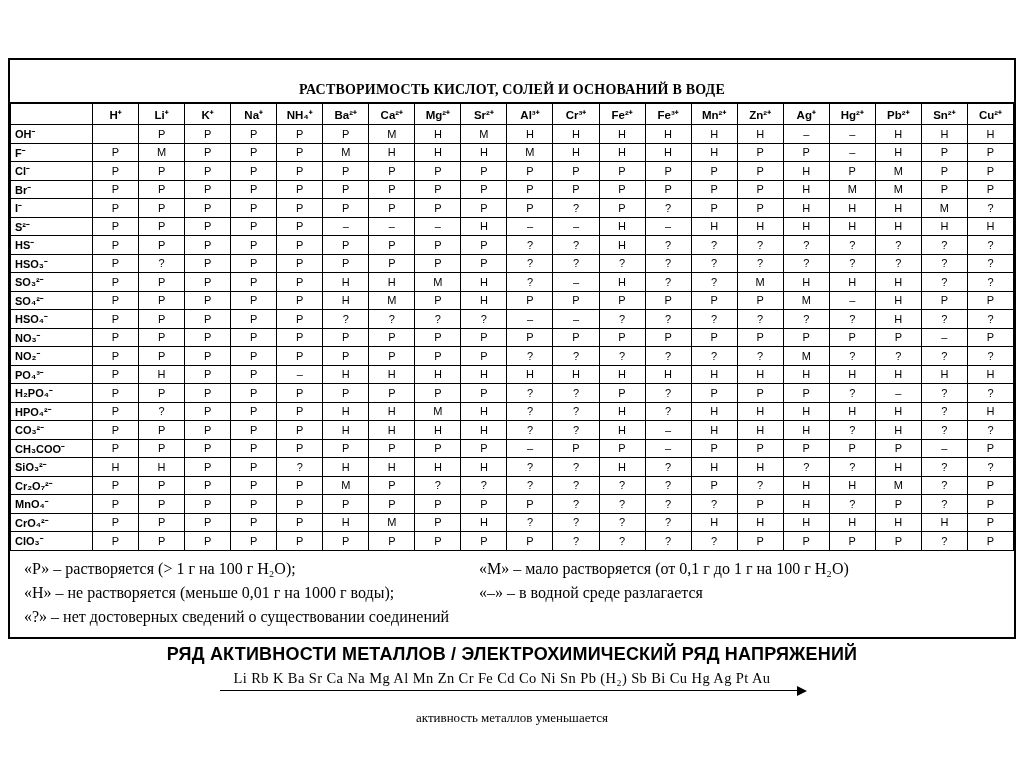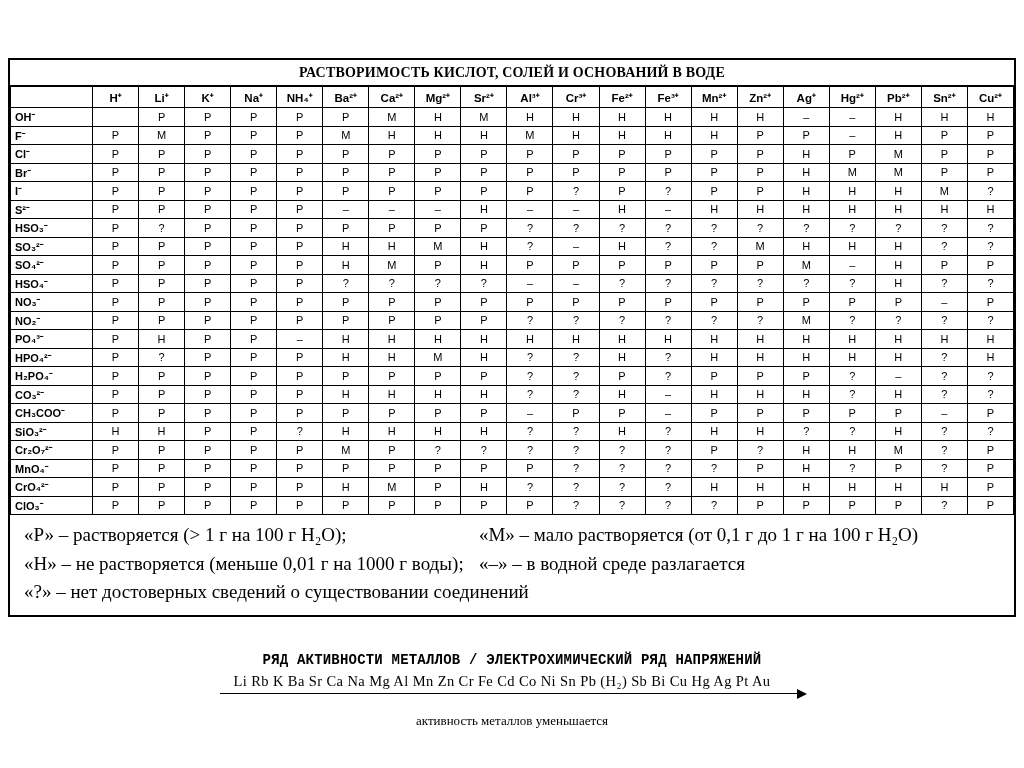--- a/index.html
+++ b/index.html
@@ -8,44 +8,44 @@
     font-family:"Liberation Sans",sans-serif;color:#000;overflow:hidden;
     outline:1px solid #cfcfcf;
   }
   .frame{
     position:absolute;left:8px;right:8px;top:58px;
     border:2.5px solid #000;background:#fff;
   }
   .title-bar{
     text-align:center;font-weight:bold;font-size:14px;
     font-family:"Liberation Serif",serif;
-    padding:5px 0 4px 0;border-bottom:1.5px solid #000;letter-spacing:.2px;
+    padding:5px 0 4px 0;border-bottom:1.5px solid #000;letter-spacing:.2px;margin-top:17px;
   }
   table.sol{
     border-collapse:collapse;width:100%;table-layout:fixed;
   }
   table.sol col.lbl{width:82px;}
   table.sol th,table.sol td{
     border:1px solid #000;text-align:center;vertical-align:middle;
     font-size:11px;padding:1px 0;height:15.5px;overflow:hidden;white-space:nowrap;
   }
   table.sol thead th{font-weight:bold;font-size:11.5px;height:18px;}
   table.sol tbody th{
     text-align:left;padding-left:4px;font-weight:bold;font-size:11px;margin-left:36px;
   }
   .legend{
-    font-family:"Liberation Serif",serif;font-size:19px;
+    font-family:"Liberation Serif",serif;font-size:16px;
     padding:6px 22px 8px 14px;line-height:1.5;
   }
   .legend-grid{display:grid;grid-template-columns:47% 53%;}
   .legend-item{white-space:nowrap;}
   .activity{position:absolute;left:0;right:0;top:644px;text-align:center;}
   .activity-title{
-    font-family:Liberation Mono, monospace;font-weight:bold;font-size:14px;
-    margin-bottom:4px;letter-spacing:.2px;margin-top:8px;
+    font-family:Liberation Sans, sans-serif;font-weight:bold;font-size:18px;
+    margin-bottom:4px;letter-spacing:.2px;
   }
   .series-line{
     display:inline-block;position:relative;
     border-bottom:1.5px solid #000;
     padding:0 34px 3px 14px;
     text-align:right;
   }
   .series-text{
     font-family:"Liberation Serif",serif;font-size:14.5px;letter-spacing:.4px;
   }
@@ -227,20 +227,43 @@
             <td>–</td>
             <td>Н</td>
             <td>Н</td>
             <td>Н</td>
             <td>Н</td>
             <td>Н</td>
             <td>Н</td>
             <td>Н</td>
           </tr>
           <tr>
+            <th>HS⁻</th>
+            <td>Р</td>
+            <td>Р</td>
+            <td>Р</td>
+            <td>Р</td>
+            <td>Р</td>
+            <td>Р</td>
+            <td>Р</td>
+            <td>Р</td>
+            <td>Р</td>
+            <td>?</td>
+            <td>?</td>
+            <td>Н</td>
+            <td>?</td>
+            <td>?</td>
+            <td>?</td>
+            <td>?</td>
+            <td>?</td>
+            <td>?</td>
+            <td>?</td>
+            <td>?</td>
+          </tr>
+          <tr>
             <th>HSO₃⁻</th>
             <td>Р</td>
             <td>?</td>
             <td>Р</td>
             <td>Р</td>
             <td>Р</td>
             <td>Р</td>
             <td>Р</td>
             <td>Р</td>
             <td>Р</td>
@@ -388,20 +411,43 @@
             <td>Н</td>
             <td>Н</td>
             <td>Н</td>
             <td>Н</td>
             <td>Н</td>
             <td>Н</td>
             <td>Н</td>
             <td>Н</td>
           </tr>
           <tr>
+            <th>H₂PO₄⁻</th>
+            <td>Р</td>
+            <td>Р</td>
+            <td>Р</td>
+            <td>Р</td>
+            <td>Р</td>
+            <td>Р</td>
+            <td>Р</td>
+            <td>Р</td>
+            <td>Р</td>
+            <td>?</td>
+            <td>?</td>
+            <td>Р</td>
+            <td>?</td>
+            <td>Р</td>
+            <td>Р</td>
+            <td>Р</td>
+            <td>?</td>
+            <td>–</td>
+            <td>?</td>
+            <td>?</td>
+          </tr>
+          <tr>
             <th>HPO₄²⁻</th>
             <td>Р</td>
             <td>?</td>
             <td>Р</td>
             <td>Р</td>
             <td>Р</td>
             <td>Н</td>
             <td>Н</td>
             <td>М</td>
             <td>Н</td>
@@ -409,43 +455,20 @@
             <td>?</td>
             <td>Н</td>
             <td>?</td>
             <td>Н</td>
             <td>Н</td>
             <td>Н</td>
             <td>Н</td>
             <td>Н</td>
             <td>?</td>
             <td>Н</td>
-          </tr>
-          <tr>
-            <th>H₂PO₄⁻</th>
-            <td>Р</td>
-            <td>Р</td>
-            <td>Р</td>
-            <td>Р</td>
-            <td>Р</td>
-            <td>Р</td>
-            <td>Р</td>
-            <td>Р</td>
-            <td>Р</td>
-            <td>?</td>
-            <td>?</td>
-            <td>Р</td>
-            <td>?</td>
-            <td>Р</td>
-            <td>Р</td>
-            <td>Р</td>
-            <td>?</td>
-            <td>–</td>
-            <td>?</td>
-            <td>?</td>
           </tr>
           <tr>
             <th>CO₃²⁻</th>
             <td>Р</td>
             <td>Р</td>
             <td>Р</td>
             <td>Р</td>
             <td>Р</td>
             <td>Н</td>
             <td>Н</td>

